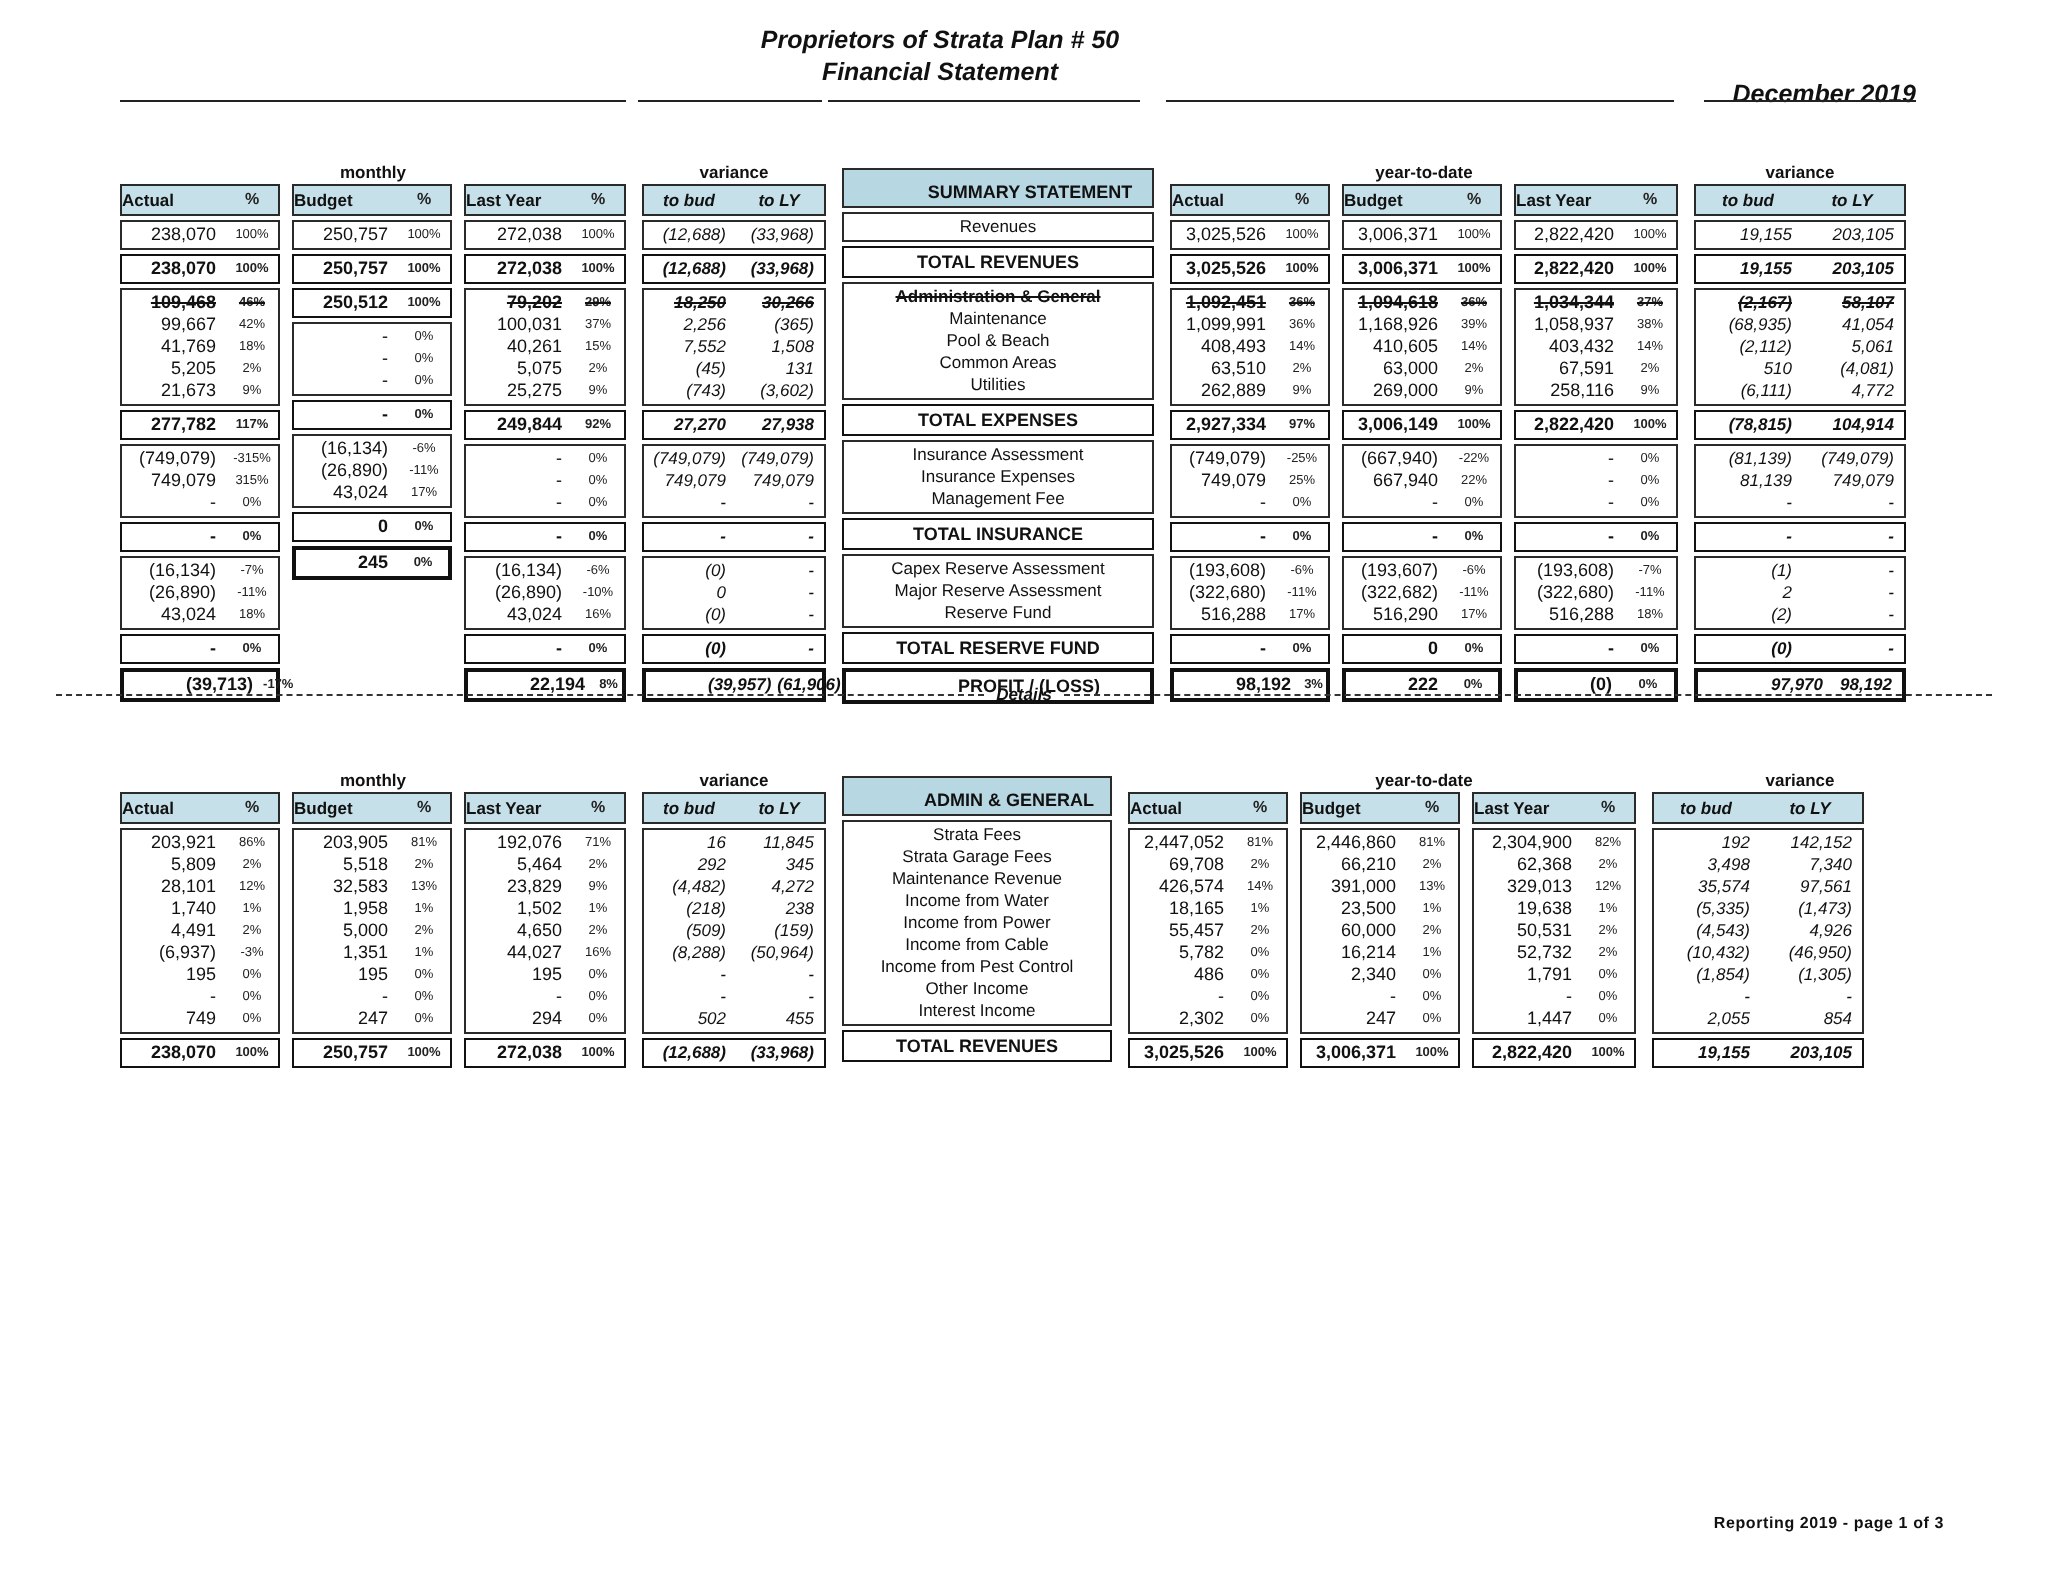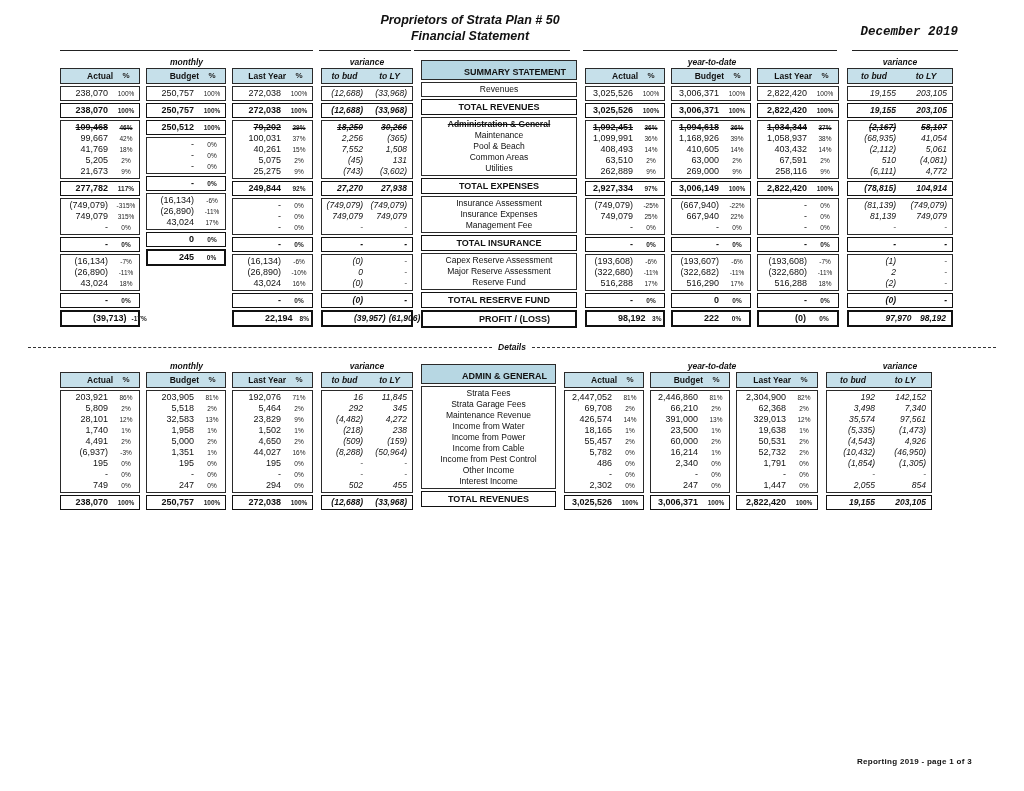--- a/index.html
+++ b/index.html
@@ -1,49 +1,49 @@
 <!DOCTYPE html>
 <html><head>
 <meta charset="utf-8">
 <style>
   html,body{margin:0;padding:0;background:#e8e8e8;}
   .sheet{position:relative;width:1024px;height:791px;background:#ffffff;
          font-family:"Liberation Sans",sans-serif;color:#111;overflow:hidden;}
   
   .title-block{position:absolute;left:330px;top:12px;width:280px;text-align:center;
                font-weight:bold;font-style:italic;font-size:12.5px;line-height:16px;}
-  .report-date{position:absolute;right:66px;top:25px;font-weight:bold;font-style:italic;font-size:12.5px;font-family:Liberation Mono, monospace;}
+  .report-date{position:absolute;right:66px;top:40px;font-weight:bold;font-style:italic;font-size:12.5px;}
   .rule{position:absolute;top:50px;border-top:1.6px solid #222;}
   .rule.r1{left:60px;width:253px;}
   .rule.r2{left:319px;width:92px;}
   .rule.r3{left:414px;width:156px;}
   .rule.r4{left:583px;width:254px;}
   .rule.r5{left:852px;width:106px;}
   
   .fin-table{position:absolute;left:60px;width:893px;}
   #summary-table{top:57px;}
   #admin-table{top:361px;}
-  .glabels{display:flex;height:11px;font-size:8.5px;font-weight:bold;font-style:italic;}
+  .glabels{display:flex;height:11px;font-size:8.5px;font-weight:bold;margin-top:24px;}
   .glabels .gl{text-align:center;}
   .stacks{display:flex;align-items:flex-start;}
   .stack{display:flex;flex-direction:column;}
   .box{border:1px solid #2a2a2a;padding:1px 0;margin-bottom:2px;background:#fff;box-sizing:border-box;}
   .box.total{border-width:1.5px;border-color:#111;}
   .box.heavy{border-width:2px;padding-left:31px;}
   .box.hdr-box{padding:1px 0;}
   .box.tallhdr{margin-top:-8px;padding-top:5px;padding-left:32px;}
   .trow{display:flex;align-items:center;height:11px;line-height:11px;font-size:9px;white-space:nowrap;}
   .trow .num{flex:1;text-align:right;padding-right:5px;}
   .trow .pct{width:26px;text-align:center;font-size:6.5px;color:#222;}
   .trow .v1{flex:1;text-align:right;padding-right:3px;}
   .trow .v2{flex:1;text-align:right;padding-right:5px;}
   .trow.lbl{justify-content:center;font-size:8.5px;}
   .trow.vrow{font-style:italic;font-size:8.5px;}
   .trow.hdr{height:12px;line-height:12px;font-size:8.5px;font-weight:bold;}
-  .trow.hdr .num{text-align:right;padding-right:0;}
+  .trow.hdr .num{text-align:left;padding-right:0;}
   .trow.hdr .v1,.trow.hdr .v2{text-align:center;padding:0;font-style:italic;}
   .trow.ctitle{justify-content:center;font-size:9px;font-weight:bold;height:12px;line-height:12px;}
   .trow.total-row{font-weight:bold;}
   .trow.total-row .pct{font-weight:bold;}
   .trow.struck-row{font-weight:bold;text-decoration:line-through;}
   
   .details-divider{position:absolute;left:28px;top:342px;width:968px;display:flex;align-items:center;
                    font-size:8.5px;font-weight:bold;font-style:italic;}
   .details-divider .dash{flex:1;border-top:1.5px dashed #333;margin-top:1px;}
   .details-divider span.txt{padding:0 6px;}

